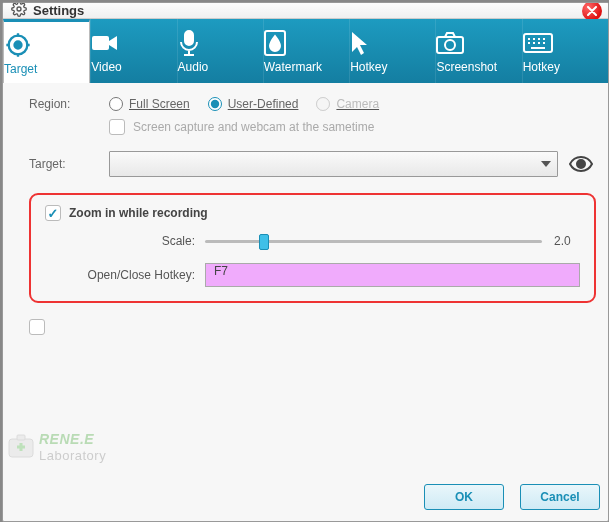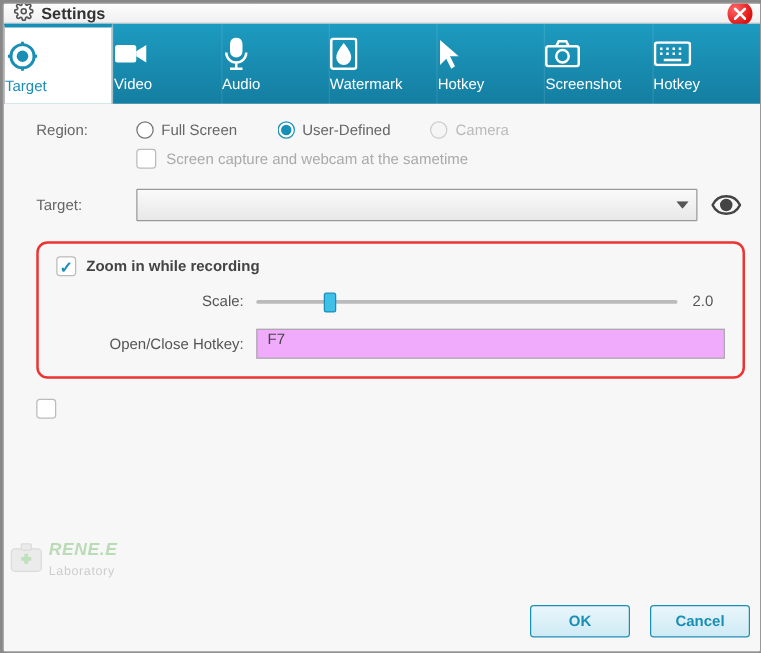--- a/index.html
+++ b/index.html
@@ -83,21 +83,21 @@
   }
   .row {
     display: flex;
     align-items: center;
     margin-bottom: 10px;
   }
   .label {
     width: 80px;
     color: #666;
   }
-  .radios { display:flex; align-items:flex-end; gap: 32px; }
+  .radios { display:flex; align-items:flex-end; gap: 18px; text-decoration: underline; }
   .radio-item { display:flex; align-items:center; gap:6px; color:#666; }
   .radio-item.disabled { color:#bbb; }
   input[type=radio] {
     width:14px; height:14px; margin:0;
     accent-color: #1a8fb6;
   }
   .subrow {
     display:flex; align-items:center;
     margin-left: 80px;
     margin-top: -2px;
@@ -375,21 +375,21 @@
     </div>
 
     <div class="watermark">
       <svg width="28" height="28" viewBox="0 0 28 28">
           <rect x="2" y="6" width="24" height="18" rx="3" fill="#ddd" stroke="#bbb"></rect>
           <rect x="10" y="2" width="8" height="5" rx="1" fill="#ddd" stroke="#bbb"></rect>
           <path d="M14 10v8M10 14h8" stroke="#7bc773" stroke-width="3"></path>
         </svg>
       <span style="margin-left:4px;">
         <span>RENE.E</span><br>
-        <span style="font-size:10px;color:#999;font-weight:400;font-style:normal;">Laboratory</span>
+        <span style="font-size:13px;color:#999;font-weight:400;font-style:normal;">Laboratory</span>
       </span>
     </div>
   </div>
 
   <div class="buttons">
     <div class="btn">OK</div>
     <div class="btn">Cancel</div>
   </div>
 </div>
 

